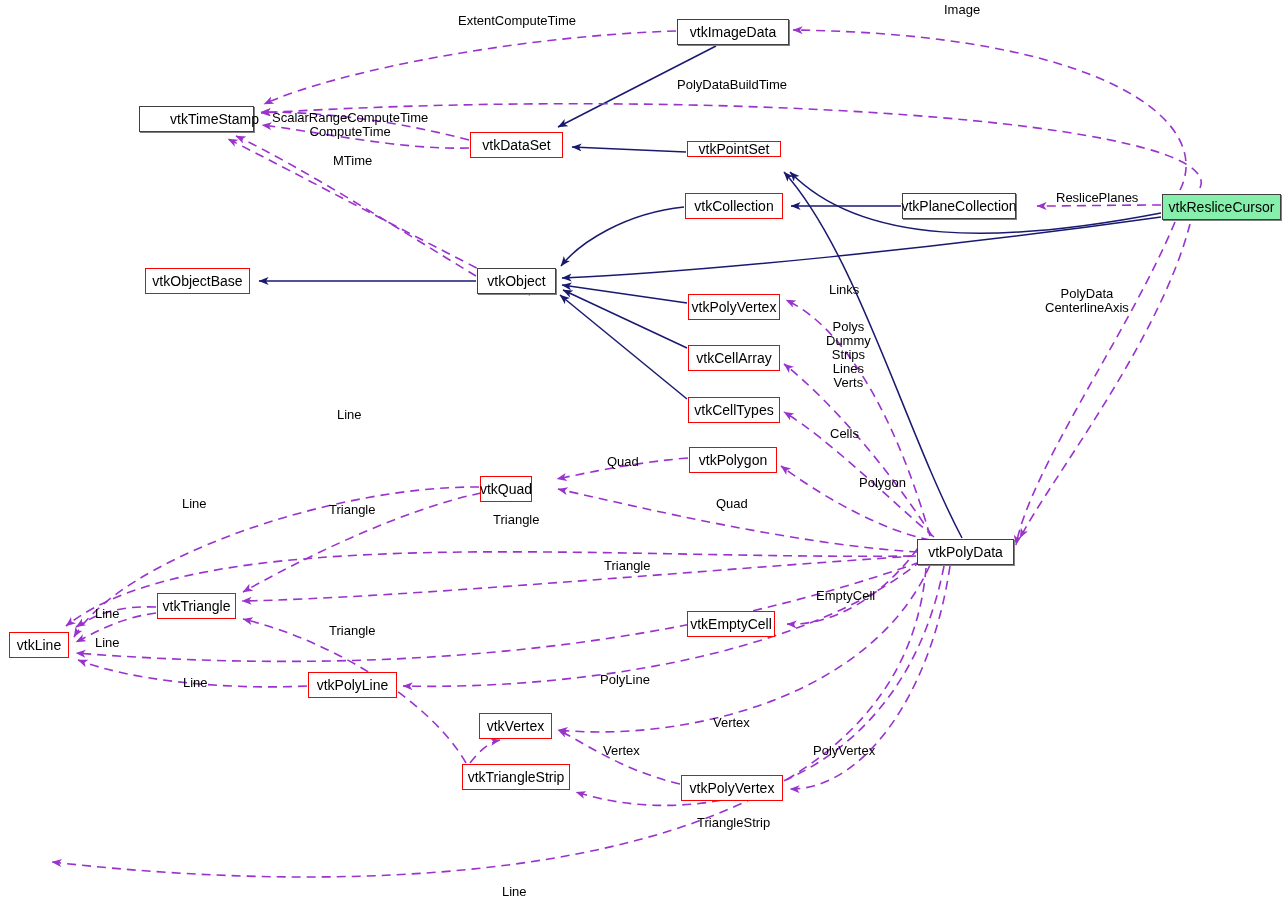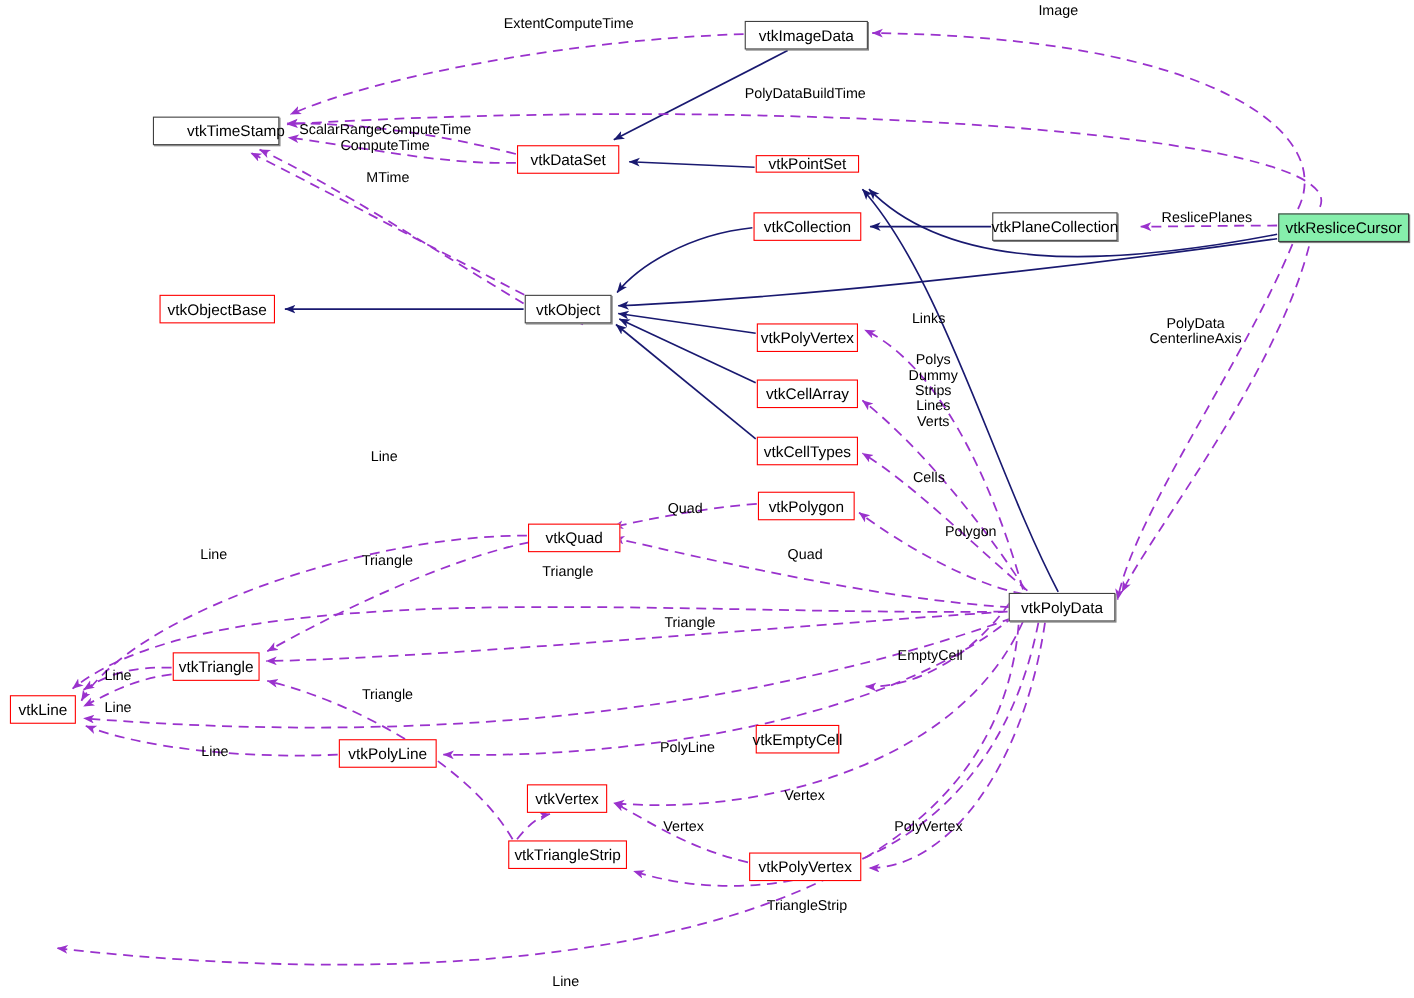--- a/index.html
+++ b/index.html
@@ -111,30 +111,30 @@
   </div>
   <div class="node red" style="left:688px;top:345px;width:92px;height:26px;">
     <span>vtkCellArray</span>
   </div>
   <div class="node red" style="left:688px;top:397px;width:92px;height:26px;">
     <span>vtkCellTypes</span>
   </div>
   <div class="node red" style="left:689px;top:447px;width:88px;height:26px;">
     <span>vtkPolygon</span>
   </div>
-  <div class="node red" style="left:480px;top:476px;width:84px;height:26px;">
+  <div class="node red" style="left:480px;top:476px;width:52px;height:26px;">
     <span>vtkQuad</span>
   </div>
   <div class="node black" style="left:917px;top:539px;width:97px;height:26px;">
     <span>vtkPolyData</span>
   </div>
   <div class="node red" style="left:157px;top:593px;width:79px;height:26px;">
     <span>vtkTriangle</span>
   </div>
-  <div class="node red" style="left:687px;top:611px;width:76px;height:26px;margin-top:48px;">
+  <div class="node red" style="left:687px;top:611px;width:88px;height:26px;">
     <span>vtkEmptyCell</span>
   </div>
   <div class="node red" style="left:9px;top:632px;width:60px;height:26px;">
     <span>vtkLine</span>
   </div>
   <div class="node red" style="left:308px;top:672px;width:89px;height:26px;">
     <span>vtkPolyLine</span>
   </div>
   <div class="node red" style="left:479px;top:713px;width:73px;height:26px;">
     <span>vtkVertex</span>

